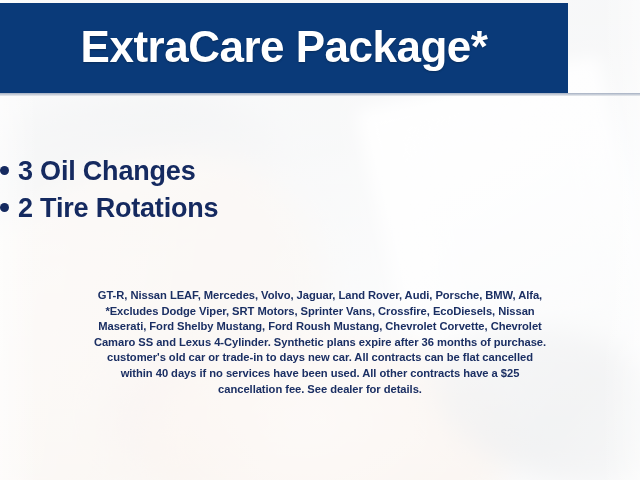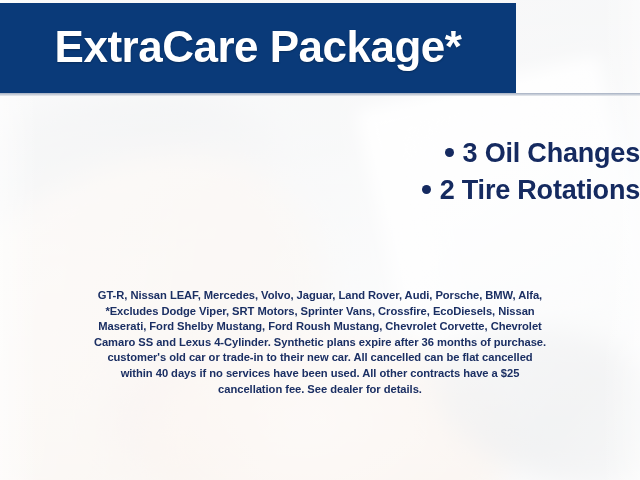--- a/index.html
+++ b/index.html
@@ -114,21 +114,21 @@
     background:
       linear-gradient(90deg, rgba(255,255,255,.55) 0%, rgba(255,255,255,0) 6%,
                              rgba(255,255,255,0) 94%, rgba(255,255,255,.45) 100%);
   }
 
   
   .header-band {
     position: absolute;
     left: 0;
     top: 3px;
-    width: 516px;
+    width: 568px;
     height: 90px;
     background: #0a3a79;
     display: flex;
     align-items: center;
     justify-content: center;
     box-sizing: border-box;
   }
   .header-title {
     color: #ffffff;
     font-size: 44px;
@@ -146,23 +146,23 @@
     width: 640px;
     height: 3px;
     background: linear-gradient(180deg, #9aa6bb 0%, #e8eaed 100%);
     opacity: .9;
   }
 
   
   .bullets {
     position: absolute;
     left: 0;
-    top: 135px;
+    top: 153px;
     width: 640px;
-    text-align: right;
+    text-align: left;
   }
   .bullet-line {
     color: #152a60;
     font-size: 27px;
     font-weight: bold;
     line-height: 37px;
     letter-spacing: -0.2px;
     white-space: nowrap;
   }
   .bullet-dot {
@@ -220,18 +220,18 @@
     <div class="bullet-line">
       <span class="bullet-dot"></span><span>2 Tire Rotations</span>
     </div>
   </div>
 
   <div class="disclaimer">
     <div class="disclaimer-line">GT-R, Nissan LEAF, Mercedes, Volvo, Jaguar, Land Rover, Audi, Porsche, BMW, Alfa,</div>
     <div class="disclaimer-line">*Excludes Dodge Viper, SRT Motors, Sprinter Vans, Crossfire, EcoDiesels, Nissan</div>
     <div class="disclaimer-line">Maserati, Ford Shelby Mustang, Ford Roush Mustang, Chevrolet Corvette, Chevrolet</div>
     <div class="disclaimer-line">Camaro SS and Lexus 4-Cylinder. Synthetic plans expire after 36 months of purchase.</div>
-    <div class="disclaimer-line">customer's old car or trade-in to their new car. All cancelled can be flat cancelled</div>
+    <div class="disclaimer-line">customer's old car or trade-in to days new car. All contracts can be flat cancelled</div>
     <div class="disclaimer-line">within 40 days if no services have been used. All other contracts have a $25</div>
     <div class="disclaimer-line">cancellation fee. See dealer for details.</div>
   </div>
 
 </div>
 
 </body></html>

